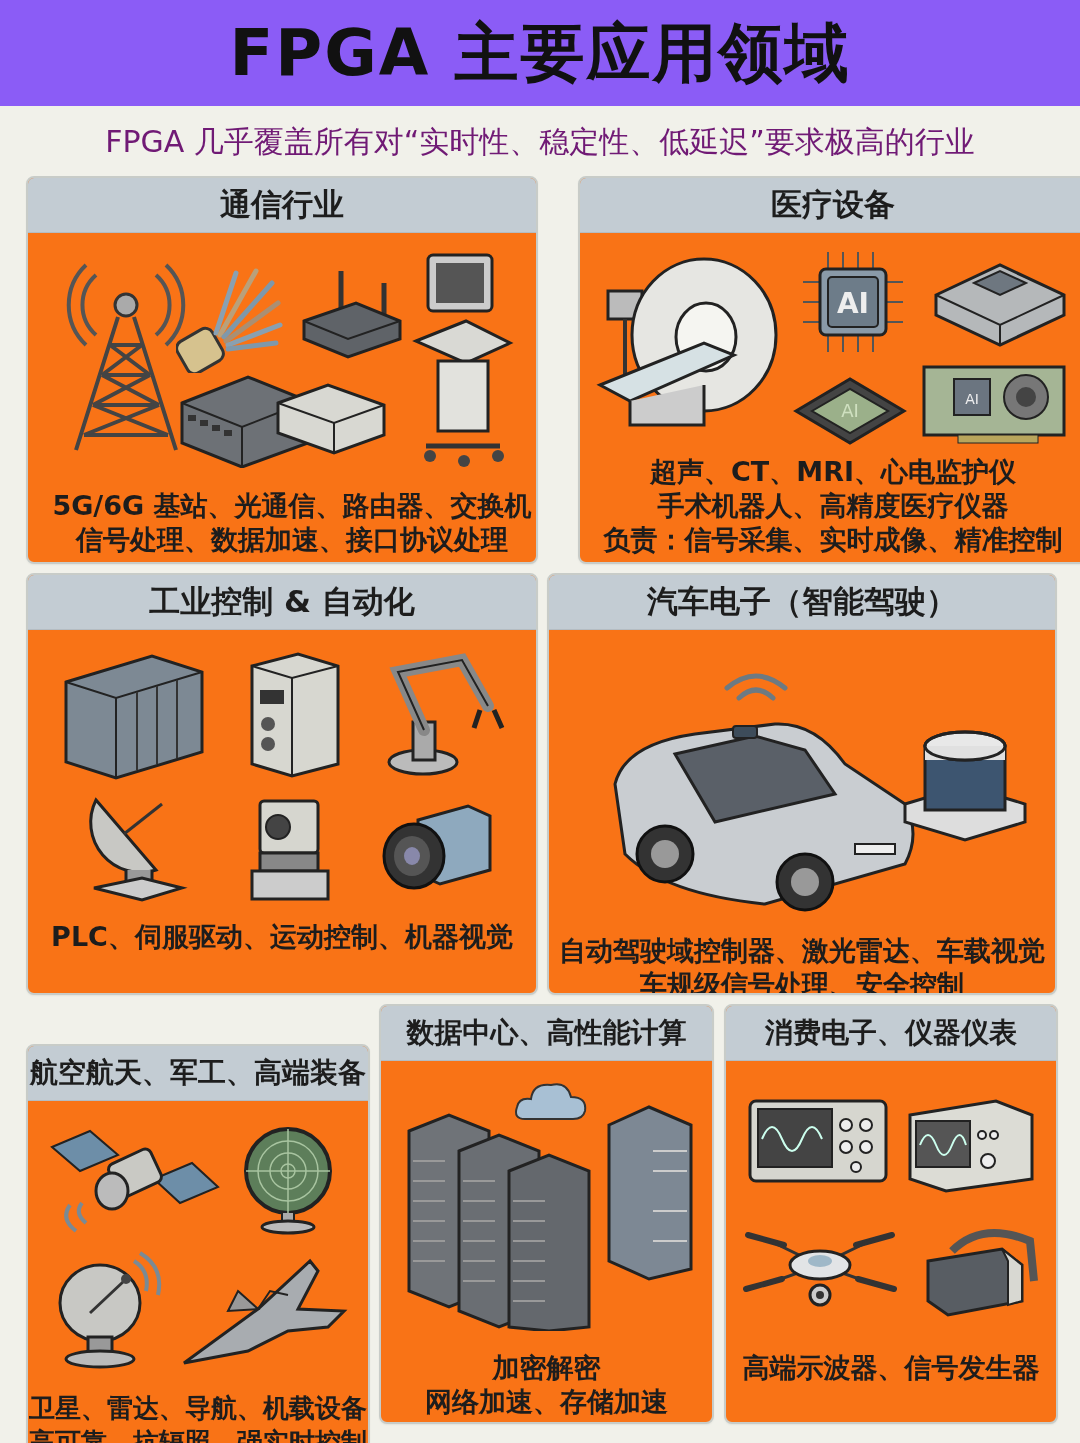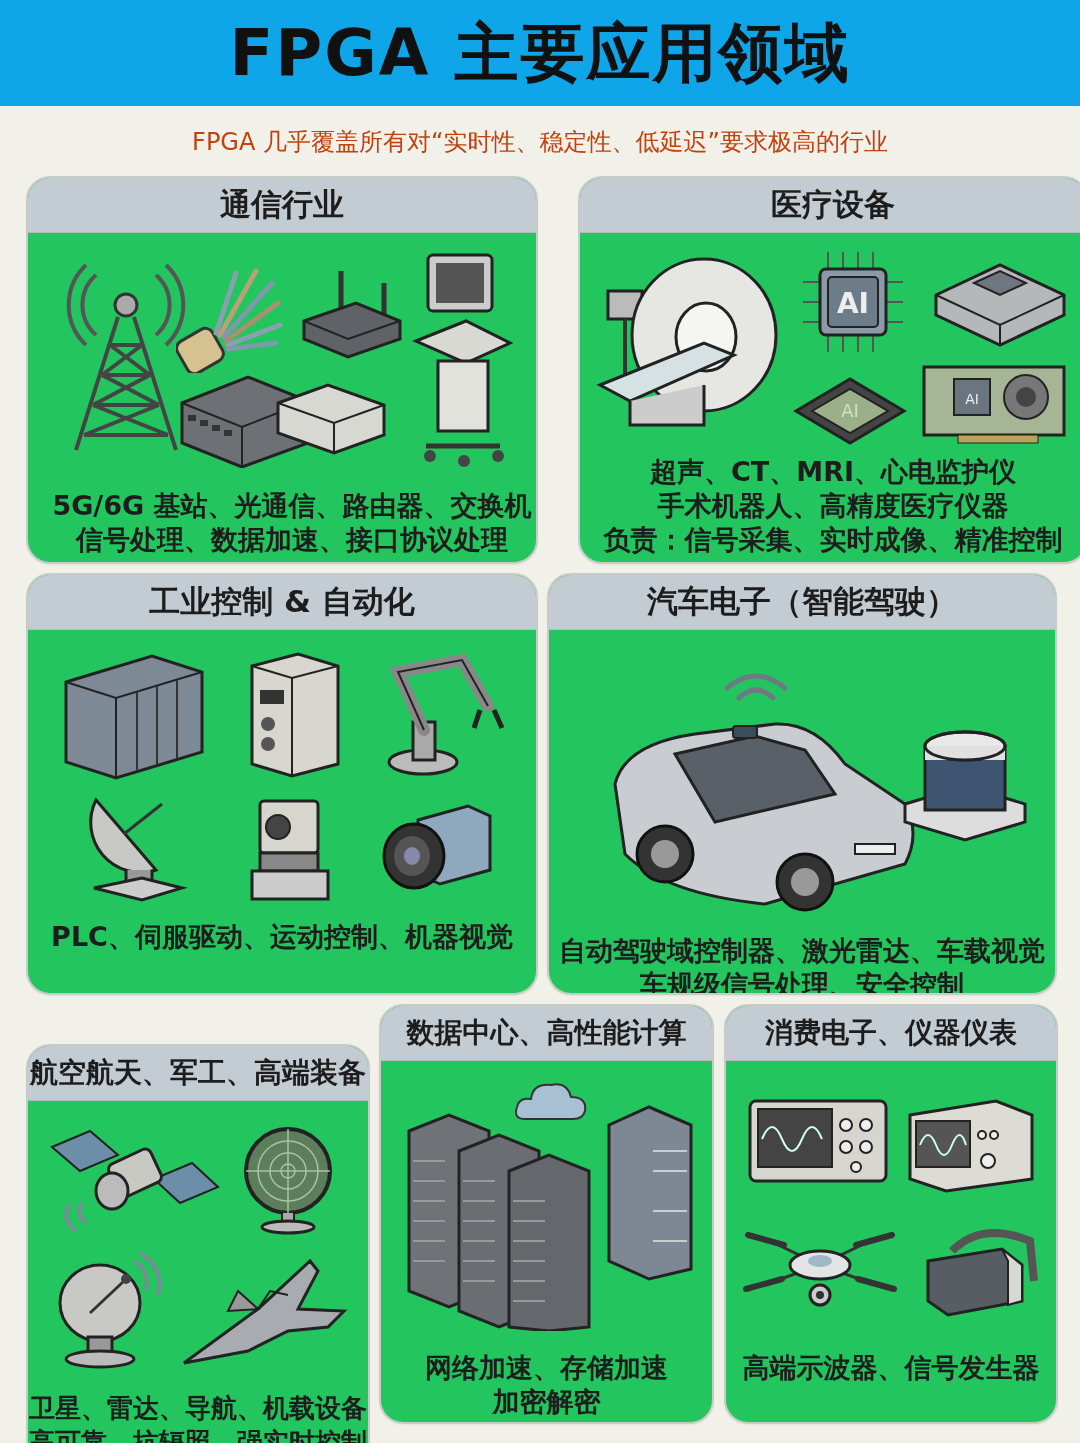--- a/index.html
+++ b/index.html
@@ -5,36 +5,36 @@
   html, body { margin: 0; padding: 0; }
   body {
     width: 1080px; height: 1443px; overflow: hidden;
     background: #f1f1ea;
     font-family: "DejaVu Sans", "Liberation Sans", sans-serif;
     color: #1a1a1a;
     position: relative;
   }
   .title-bar {
     position: absolute; left: 0; top: 0; width: 1080px; height: 106px;
-    background: #0ea5e9;
+    background: #8b5cf6;
     display: flex; align-items: center; justify-content: center;
   }
   .title-bar h1 {
     margin: 0; font-size: 64px; font-weight: bold; letter-spacing: 2px; color: #111;
   }
   .subtitle {
     position: absolute; left: 0; top: 112px; width: 1080px; height: 60px;
     display: flex; align-items: center; justify-content: center;
-    font-size: 24px; color: #c2410c;
+    font-size: 30px; color: #701a75;
   }
   .card {
     position: absolute;
-    background: #22c55e;
+    background: #f97316;
     border: 2px solid #c8ccc8;
-    border-radius: 24px;
+    border-radius: 8px;
     overflow: hidden;
     box-shadow: 0 1px 2px rgba(0,0,0,0.06);
   }
   .card-head {
     height: 54px; background: #c3ccd3;
     display: flex; align-items: center; justify-content: center;
     font-size: 31px; font-weight: bold; color: #1d1d1d;
     border-bottom: 1px solid #b4bcc2;
     white-space: nowrap;
   }
@@ -310,22 +310,22 @@
         <path d="M114 100 H146 M114 120 H146 M114 140 H146 M114 160 H146 M114 180 H146 M114 200 H146"></path>
       </g>
     </svg>
     <svg class="icon" style="left:222px;top:40px" width="92" height="180" viewBox="0 0 92 180">
       <path d="M6 24 L46 6 L88 24 L88 168 L46 178 L6 160 Z" fill="#7d8894" stroke="#222" stroke-width="3"></path>
       <g stroke="#ccc" stroke-width="2">
           <path d="M50 50 H84 M50 70 H84 M50 110 H84 M50 140 H84"></path>
         </g>
     </svg>
     <div class="caption" style="top:290px;">
+      <div>加密解密</div>
       <div>网络加速、存储加速</div>
-      <div>加密解密</div>
     </div>
   </div>
 </div>
 
 <div class="card" style="left:724px;top:1004px;width:330px;height:416px;">
   <div class="card-head" style="font-size:28px;">消费电子、仪器仪表</div>
   <div class="card-body" style="height:360px;">
     <svg class="icon" style="left:20px;top:34px" width="145" height="95" viewBox="0 0 145 95">
       <rect x="4" y="6" width="136" height="80" rx="6" fill="#d6d6cf" stroke="#222" stroke-width="3"></rect>
       <rect x="12" y="14" width="74" height="58" fill="#444" stroke="#222" stroke-width="2"></rect>

